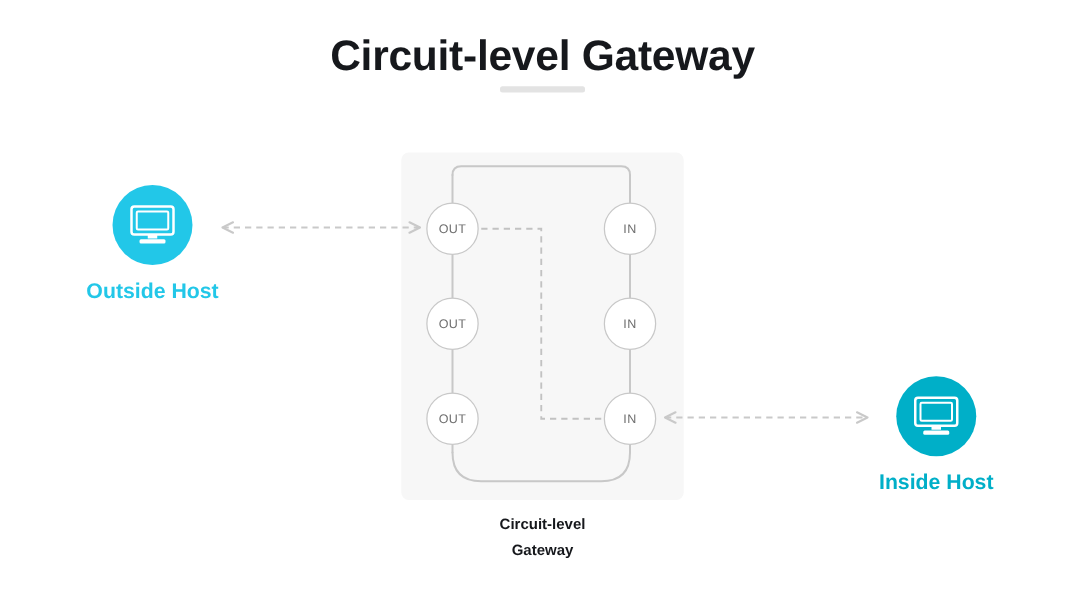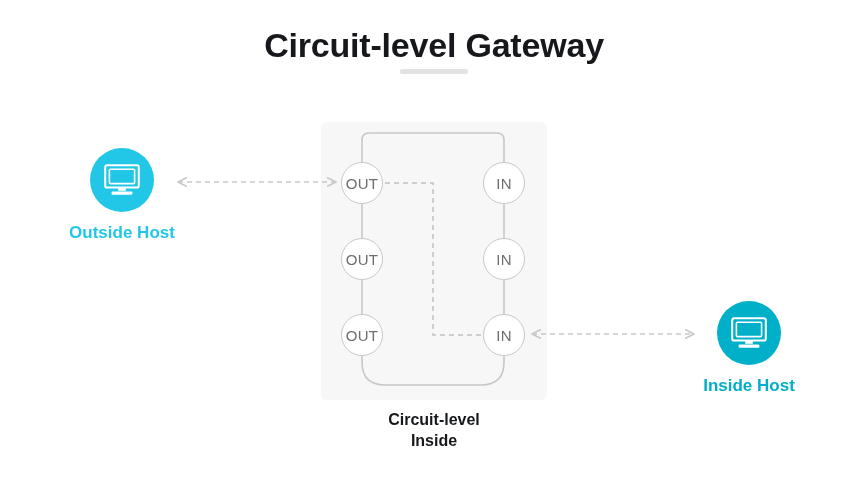--- a/index.html
+++ b/index.html
@@ -86,39 +86,39 @@
     height: 278px;
     background: #f7f7f7;
     border-radius: 6px;
   }
   .gateway-caption {
     position: absolute;
     left: 321px;
     top: 409px;
     width: 226px;
     text-align: center;
-    font-size: 16px;
+    font-size: 12px;
     font-weight: bold;
     color: #16181c;
     line-height: 21px;
   }
 
   
   .port {
     position: absolute;
     width: 42px;
     height: 42px;
     border-radius: 50%;
     background: #ffffff;
     border: 1.4px solid #c8c8c8;
     box-sizing: border-box;
     display: flex;
     align-items: center;
     justify-content: center;
-    font-size: 15px;
+    font-size: 10px;
     color: #6e6e6e;
     letter-spacing: 0.3px;
   }
 </style>
 </head>
 <body>
 
 <div id="diagram-root">
 
   <div class="title">Circuit-level Gateway</div>
@@ -175,21 +175,21 @@
   </div>
   <div class="port" style="left:483px; top:238px;">
     <span>IN</span>
   </div>
   <div class="port" style="left:483px; top:314px;">
     <span>IN</span>
   </div>
 
   <div class="gateway-caption">
     <div>Circuit-level</div>
-    <div>Inside</div>
+    <div>Gateway</div>
   </div>
 
   <div class="host" id="host-inside">
     <div class="host-circle" style="background:#00afc8;">
       <svg width="38" height="34" viewBox="0 0 38 34">
         <rect x="2.2" y="2.2" width="33.6" height="22.4" rx="2.2" fill="none" stroke="#ffffff" stroke-width="2"></rect>
         <rect x="6.4" y="6.2" width="25.2" height="14.4" rx="1" fill="none" stroke="#ffffff" stroke-width="1.6"></rect>
         <rect x="15.2" y="24.6" width="7.6" height="3.2" fill="#ffffff"></rect>
         <rect x="8.6" y="28.4" width="20.8" height="3.4" rx="1.2" fill="#ffffff"></rect>
       </svg>

